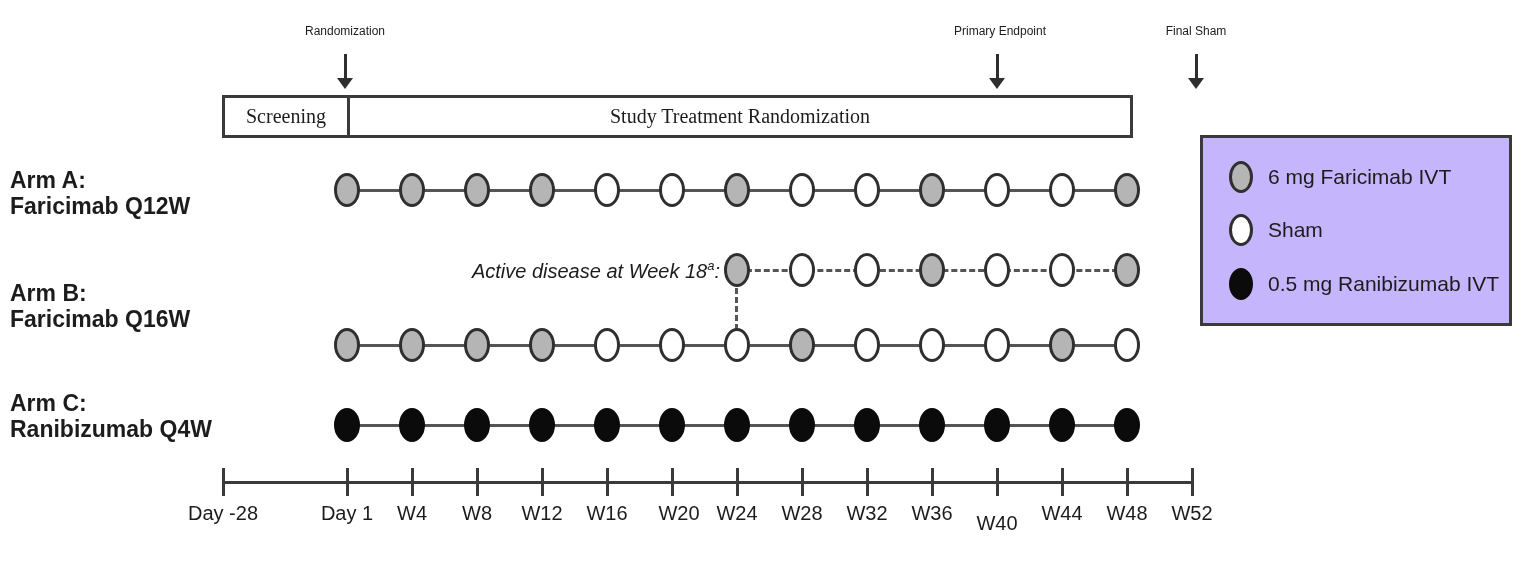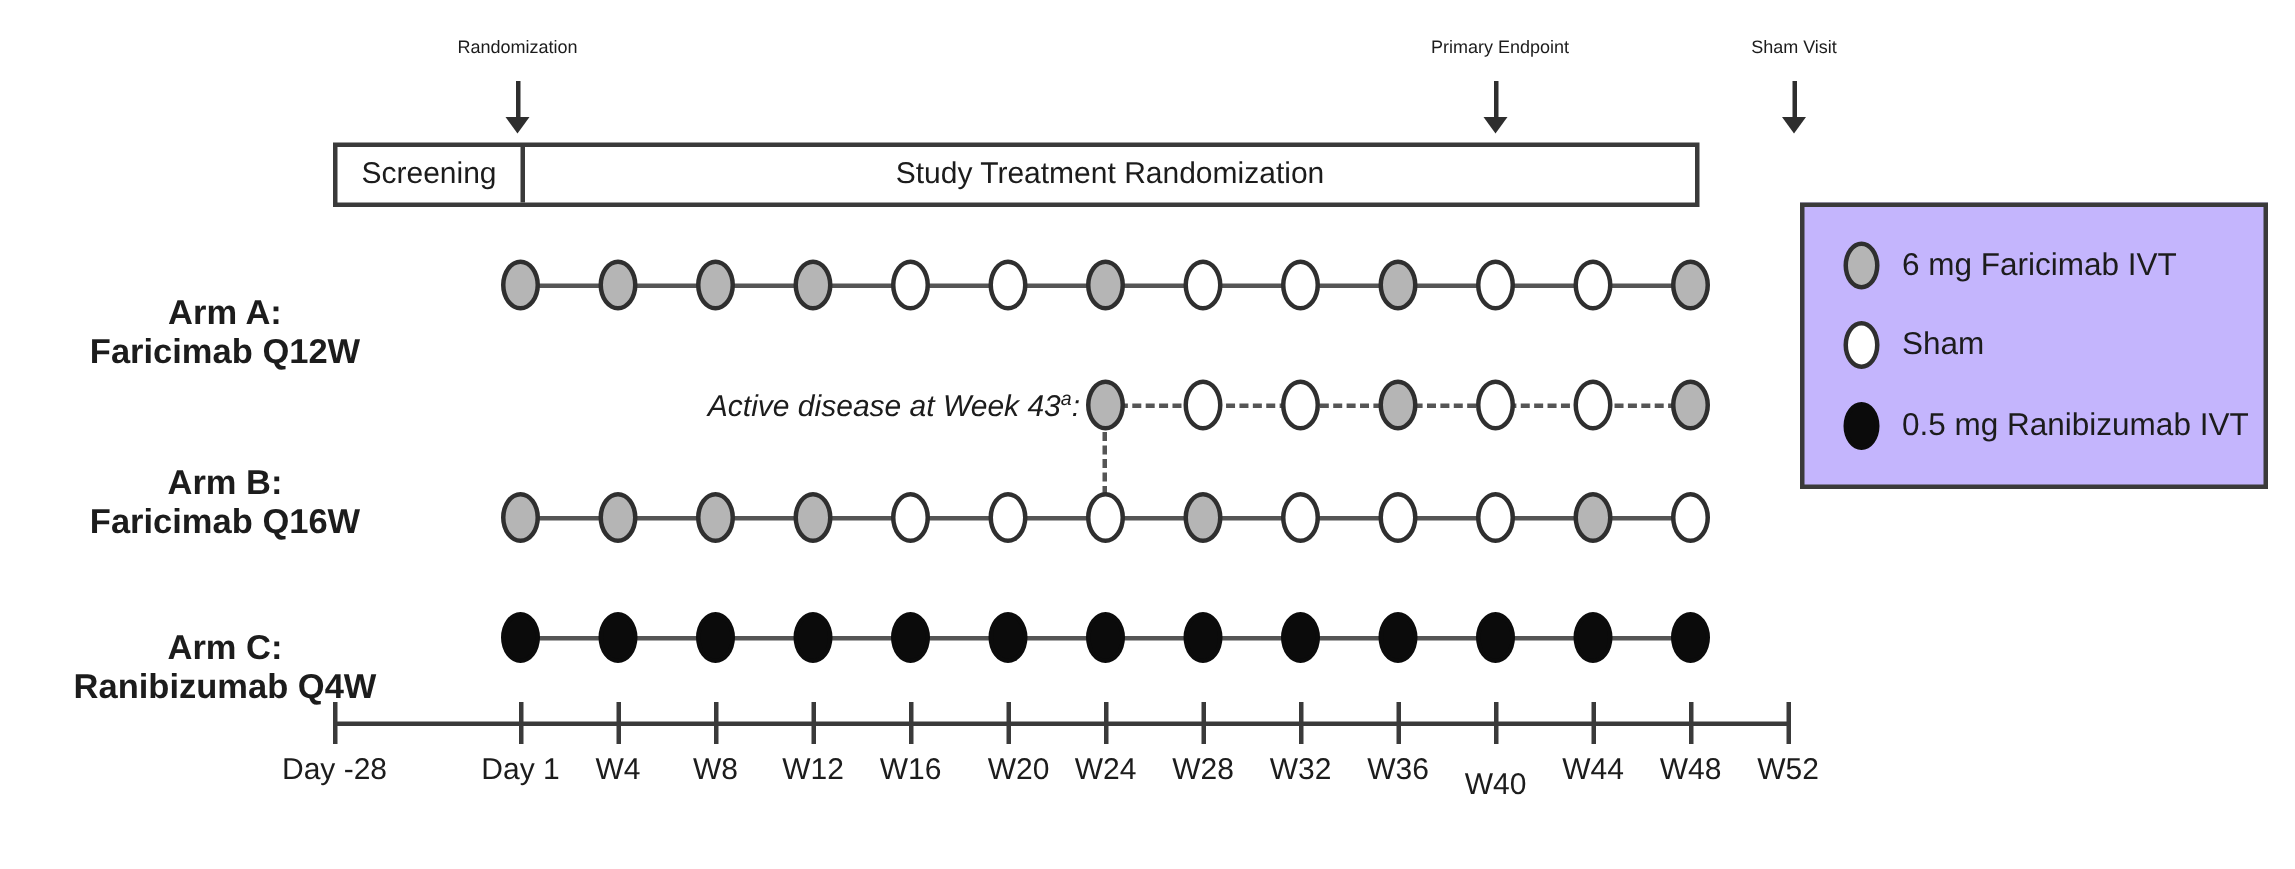--- a/index.html
+++ b/index.html
@@ -7,22 +7,22 @@
     position:relative;width:1530px;height:579px;background:#ffffff;overflow:hidden;
     font-family:"Liberation Sans", sans-serif;color:#1c1c1c;
   }
   .abs{position:absolute;}
   .ann-label{font-size:12px;text-align:center;white-space:nowrap;}
   .arrow-down{width:16px;}
   .arrow-shaft{width:3px;height:25px;background:#2e2e2e;margin:0 auto;}
   .arrow-head{width:0;height:0;border-left:8px solid transparent;border-right:8px solid transparent;border-top:11px solid #2e2e2e;margin:-1px auto 0 auto;}
   .phase-bar{border:3px solid #3a3a3a;box-sizing:border-box;background:#ffffff;}
   .phase-divider{position:absolute;top:0;bottom:0;width:3px;background:#3a3a3a;}
-  .phase-text{position:absolute;top:0;bottom:0;display:flex;align-items:center;justify-content:center;font-size:20px;}
-  .arm-label{width:280px;left:10px;text-align:center;font-weight:bold;font-size:23px;line-height:1.12;margin-top:28px;}
+  .phase-text{position:absolute;top:0;bottom:0;display:flex;align-items:center;justify-content:center;font-size:20px;font-family:Liberation Serif, serif;}
+  .arm-label{width:280px;left:10px;text-align:left;font-weight:bold;font-size:23px;line-height:1.12;}
   .arm-label span{display:block;}
   .row-line{position:absolute;height:0;border-top:3px solid #555555;}
   .row-line.dashed{border-top-style:dashed;}
   .v-dash{position:absolute;width:0;border-left:3px dashed #555555;}
   .ellipse{position:absolute;width:26px;height:34px;border-radius:50%;border:3px solid #2f2f2f;box-sizing:border-box;}
   .note{font-size:20px;font-style:italic;text-align:right;white-space:nowrap;}
   .tl-line{position:absolute;height:3px;background:#3a3a3a;}
   .tl-tick{position:absolute;width:3px;height:28px;background:#3a3a3a;}
   .tl-label{position:absolute;width:100px;text-align:center;font-size:20px;white-space:nowrap;}
   .legend-box{border:3px solid #3a3a3a;box-sizing:border-box;background:#c4b5fd;
@@ -41,21 +41,21 @@
     <div class="arrow-shaft"></div>
       <div class="arrow-head"></div>
   </div>
 
   <div class="abs ann-label" style="left:890px;top:24px;width:220px;">Primary Endpoint</div>
   <div class="abs arrow-down" style="left:989px;top:54px;">
     <div class="arrow-shaft"></div>
       <div class="arrow-head"></div>
   </div>
 
-  <div class="abs ann-label" style="left:1086px;top:24px;width:220px;">Sham Visit</div>
+  <div class="abs ann-label" style="left:1086px;top:24px;width:220px;">Final Sham</div>
   <div class="abs arrow-down" style="left:1188px;top:54px;">
     <div class="arrow-shaft"></div>
       <div class="arrow-head"></div>
   </div>
 
   <div class="abs phase-bar" style="left:222px;top:95px;width:911px;height:43px;">
     <div class="phase-divider" style="left:122px;"></div>
     <div class="phase-text" style="left:0;width:122px;">Screening</div>
     <div class="phase-text" style="left:125px;right:0;">Study Treatment Randomization</div>
   </div>
@@ -67,21 +67,21 @@
   <div class="abs arm-label" style="top:281px;">
     <span>Arm B:</span>
     <span>Faricimab Q16W</span>
   </div>
   <div class="abs arm-label" style="top:391px;">
     <span>Arm C:</span>
     <span>Ranibizumab Q4W</span>
   </div>
 
   <div class="abs note" style="left:400px;top:258px;width:320px;">
-    <span>Active disease at Week 43</span><sup style="font-size:13px;">a</sup><span>:</span>
+    <span>Active disease at Week 18</span><sup style="font-size:13px;">a</sup><span>:</span>
   </div>
 
   <div id="row-arm-a">
       <div class="row-line" style="left: 347px; top: 188.5px; width: 780px;"></div>
       <div class="ellipse" style="left: 334px; top: 173px; background: rgb(181, 181, 181); border-color: rgb(47, 47, 47);"></div>
       <div class="ellipse" style="left: 399px; top: 173px; background: rgb(181, 181, 181); border-color: rgb(47, 47, 47);"></div>
       <div class="ellipse" style="left: 464px; top: 173px; background: rgb(181, 181, 181); border-color: rgb(47, 47, 47);"></div>
       <div class="ellipse" style="left: 529px; top: 173px; background: rgb(181, 181, 181); border-color: rgb(47, 47, 47);"></div>
       <div class="ellipse" style="left: 594px; top: 173px; background: rgb(255, 255, 255); border-color: rgb(47, 47, 47);"></div>
       <div class="ellipse" style="left: 659px; top: 173px; background: rgb(255, 255, 255); border-color: rgb(47, 47, 47);"></div>

